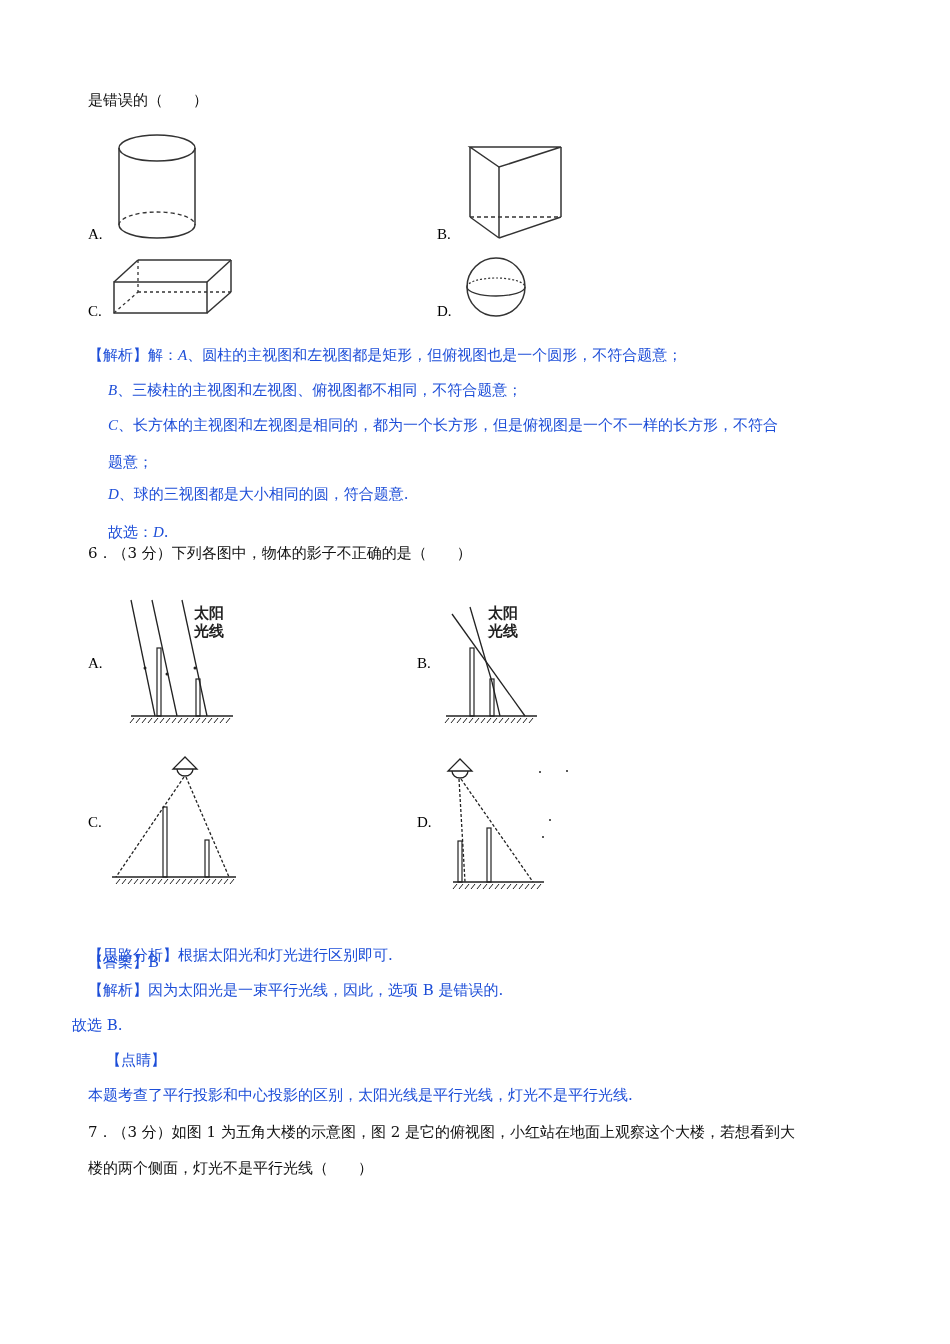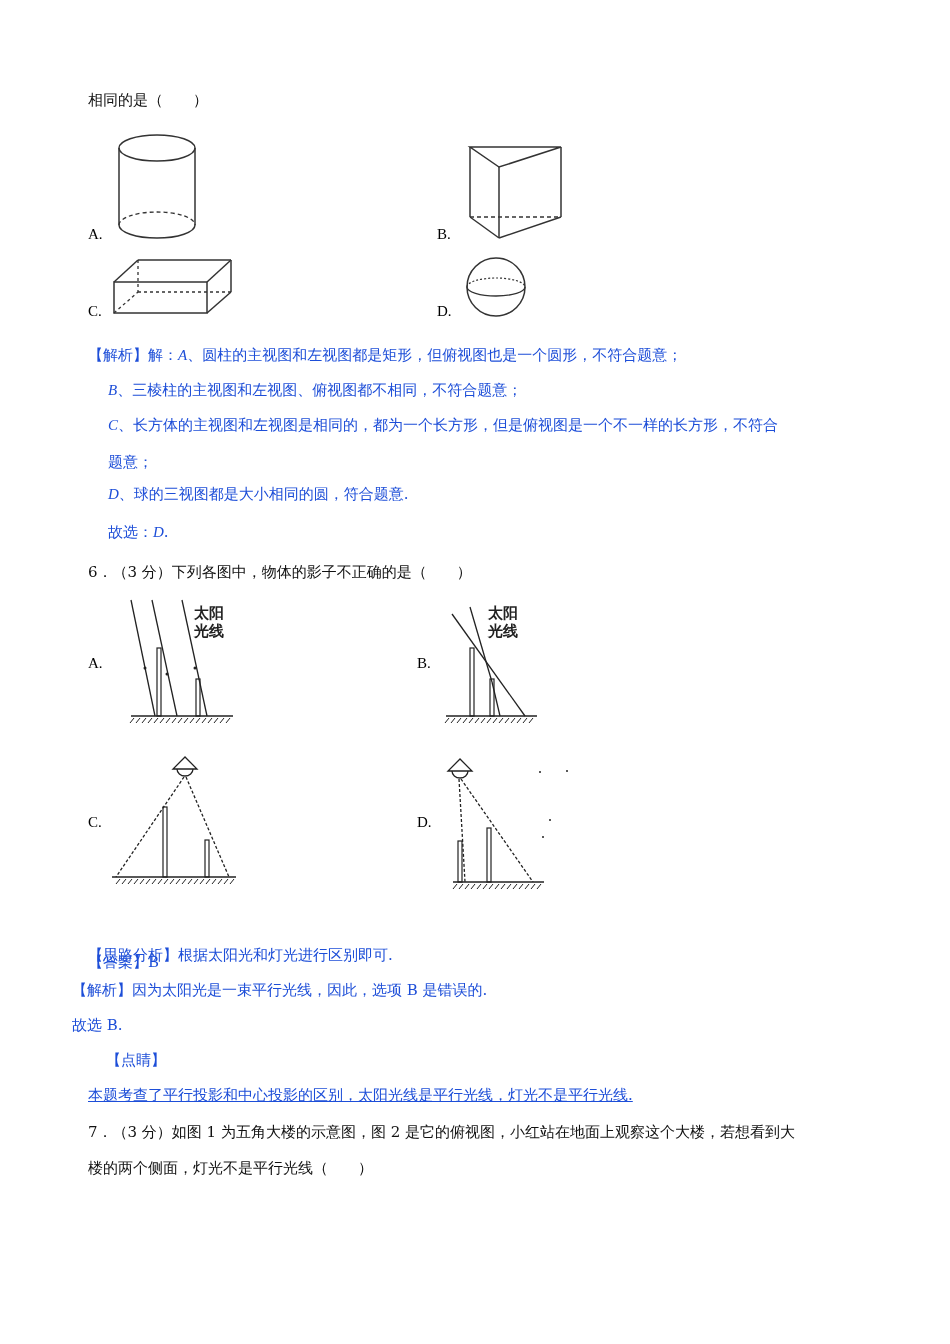--- a/index.html
+++ b/index.html
@@ -9,21 +9,21 @@
   .txt { font-size: 15px; line-height: 20px; white-space: nowrap; }
   .red { color: #1d4ed8; }
   .blk { color: #111; }
   .ital { font-style: italic; font-family: "Liberation Serif", serif; }
   .optlabel { font-family: "Liberation Serif", serif; font-size: 15px; }
   svg { position: absolute; overflow: visible; }
 </style>
 </head>
 <body>
 
-<div class="abs txt blk" style="left:88px;top:90px;">相同的是（　　）</div>
+<div class="abs txt blk" style="left:88px;top:90px;">是错误的（　　）</div>
 
 <div class="abs optlabel" style="left:88px;top:226px;">A.</div>
 <svg style="left:115px;top:130px;" width="90" height="112">
   <ellipse cx="42" cy="18" rx="38" ry="13" fill="none" stroke="#333" stroke-width="1.5"></ellipse>
   <line x1="4" y1="18" x2="4" y2="95" stroke="#333" stroke-width="1.5"></line>
   <line x1="80" y1="18" x2="80" y2="95" stroke="#333" stroke-width="1.5"></line>
   <path d="M4 95 A38 13 0 0 0 80 95" fill="none" stroke="#333" stroke-width="1.5"></path>
   <path d="M4 95 A38 13 0 0 1 80 95" fill="none" stroke="#333" stroke-width="1.3" stroke-dasharray="4,3"></path>
 </svg>
 
@@ -68,21 +68,21 @@
   <span class="ital">C</span><span>、长方体的主视图和左视图是相同的，都为一个长方形，但是俯视图是一个不一样的长方形，不符合</span>
 </div>
 <div class="abs txt red" style="left:108px;top:452px;">题意；</div>
 <div class="abs txt red" style="left:108px;top:484px;">
   <span class="ital">D</span><span>、球的三视图都是大小相同的圆，符合题意.</span>
 </div>
 <div class="abs txt red" style="left:108px;top:522px;">
   <span>故选：</span><span class="ital">D</span><span>.</span>
 </div>
 
-<div class="abs txt blk" style="left:88px;top:562px;">6．（3 分）下列各图中，物体的影子不正确的是（　　）</div>
+<div class="abs txt blk" style="left:88px;top:543px;">6．（3 分）下列各图中，物体的影子不正确的是（　　）</div>
 
 <div class="abs optlabel" style="left:88px;top:655px;">A.</div>
 <svg style="left:130px;top:598px;" width="110" height="125">
   <text x="64" y="20" font-size="15" font-weight="bold" font-family="DejaVu Sans, sans-serif" fill="#222">太阳</text>
   <text x="64" y="38" font-size="15" font-weight="bold" font-family="DejaVu Sans, sans-serif" fill="#222">光线</text>
   <line x1="1" y1="118" x2="103" y2="118" stroke="#222" stroke-width="1.5"></line>
   <g stroke="#222" stroke-width="1">
     <line x1="4" y1="120" x2="0" y2="125"></line>
       <line x1="10" y1="120" x2="6" y2="125"></line>
       <line x1="16" y1="120" x2="12" y2="125"></line>
@@ -204,21 +204,21 @@
     <circle cx="98" cy="80" r="1" fill="#222"></circle>
     <circle cx="105" cy="63" r="1" fill="#222"></circle>
 </svg>
 
 <div class="abs txt red" style="left:88px;top:952px;">
   <span>【答案】</span><span>B</span>
 </div>
 <div class="abs txt red" style="left:88px;top:945px;text-align:center;">
   <span>【思路分析】</span><span>根据太阳光和灯光进行区别即可.</span>
 </div>
-<div class="abs txt red" style="left:72px;top:980px;">
+<div class="abs txt red" style="left:88px;top:980px;">
   <span>【解析】</span><span>因为太阳光是一束平行光线，因此，选项 B 是错误的.</span>
 </div>
 <div class="abs txt red" style="left:72px;top:1015px;">故选 B.</div>
 <div class="abs txt red" style="left:106px;top:1050px;">【点睛】</div>
-<div class="abs txt red" style="left:88px;top:1085px;text-decoration:underline;">本题考查了平行投影和中心投影的区别，太阳光线是平行光线，灯光不是平行光线.</div>
+<div class="abs txt red" style="left:88px;top:1085px;">本题考查了平行投影和中心投影的区别，太阳光线是平行光线，灯光不是平行光线.</div>
 
 <div class="abs txt blk" style="left:88px;top:1122px;">7．（3 分）如图 1 为五角大楼的示意图，图 2 是它的俯视图，小红站在地面上观察这个大楼，若想看到大</div>
 <div class="abs txt blk" style="left:88px;top:1158px;">楼的两个侧面，灯光不是平行光线（　　）</div>
 
 </body></html>

